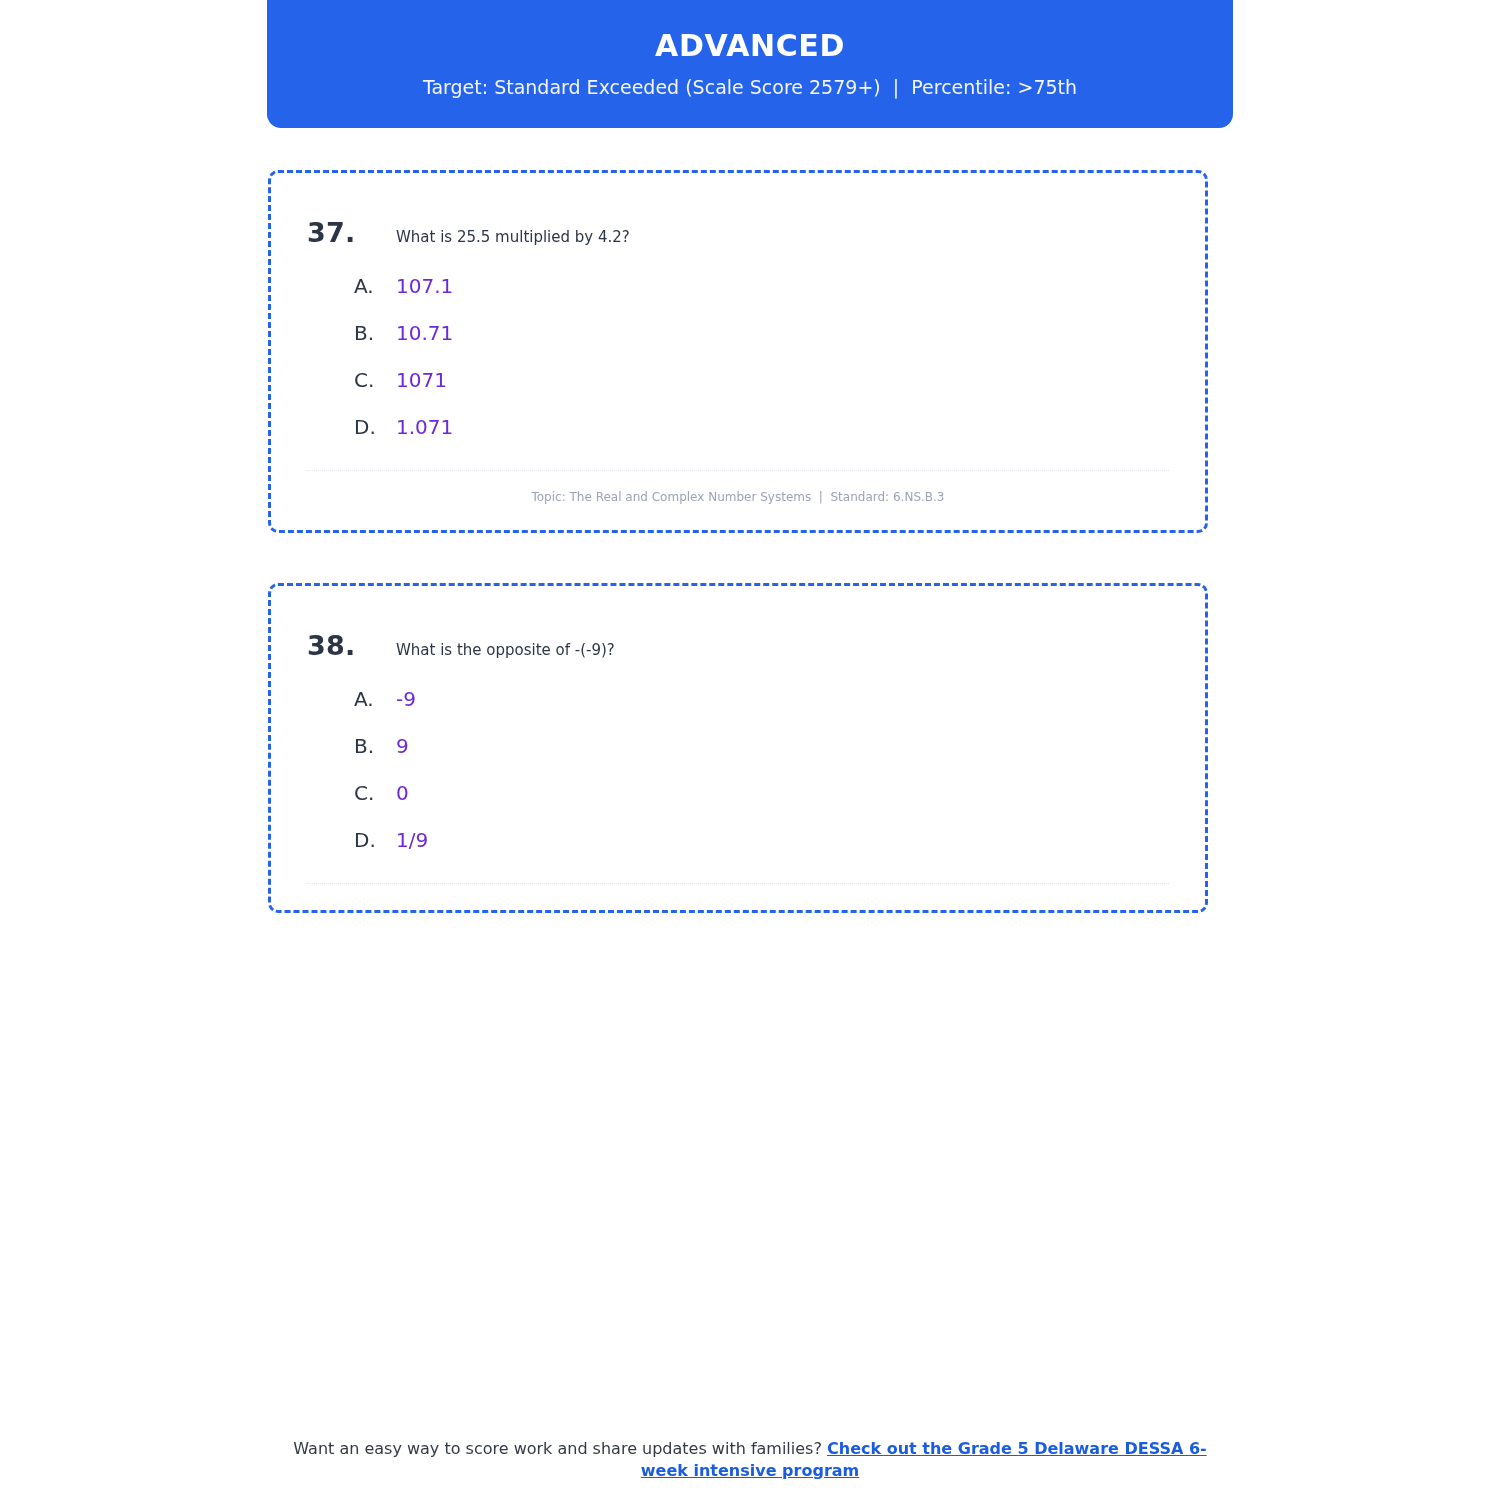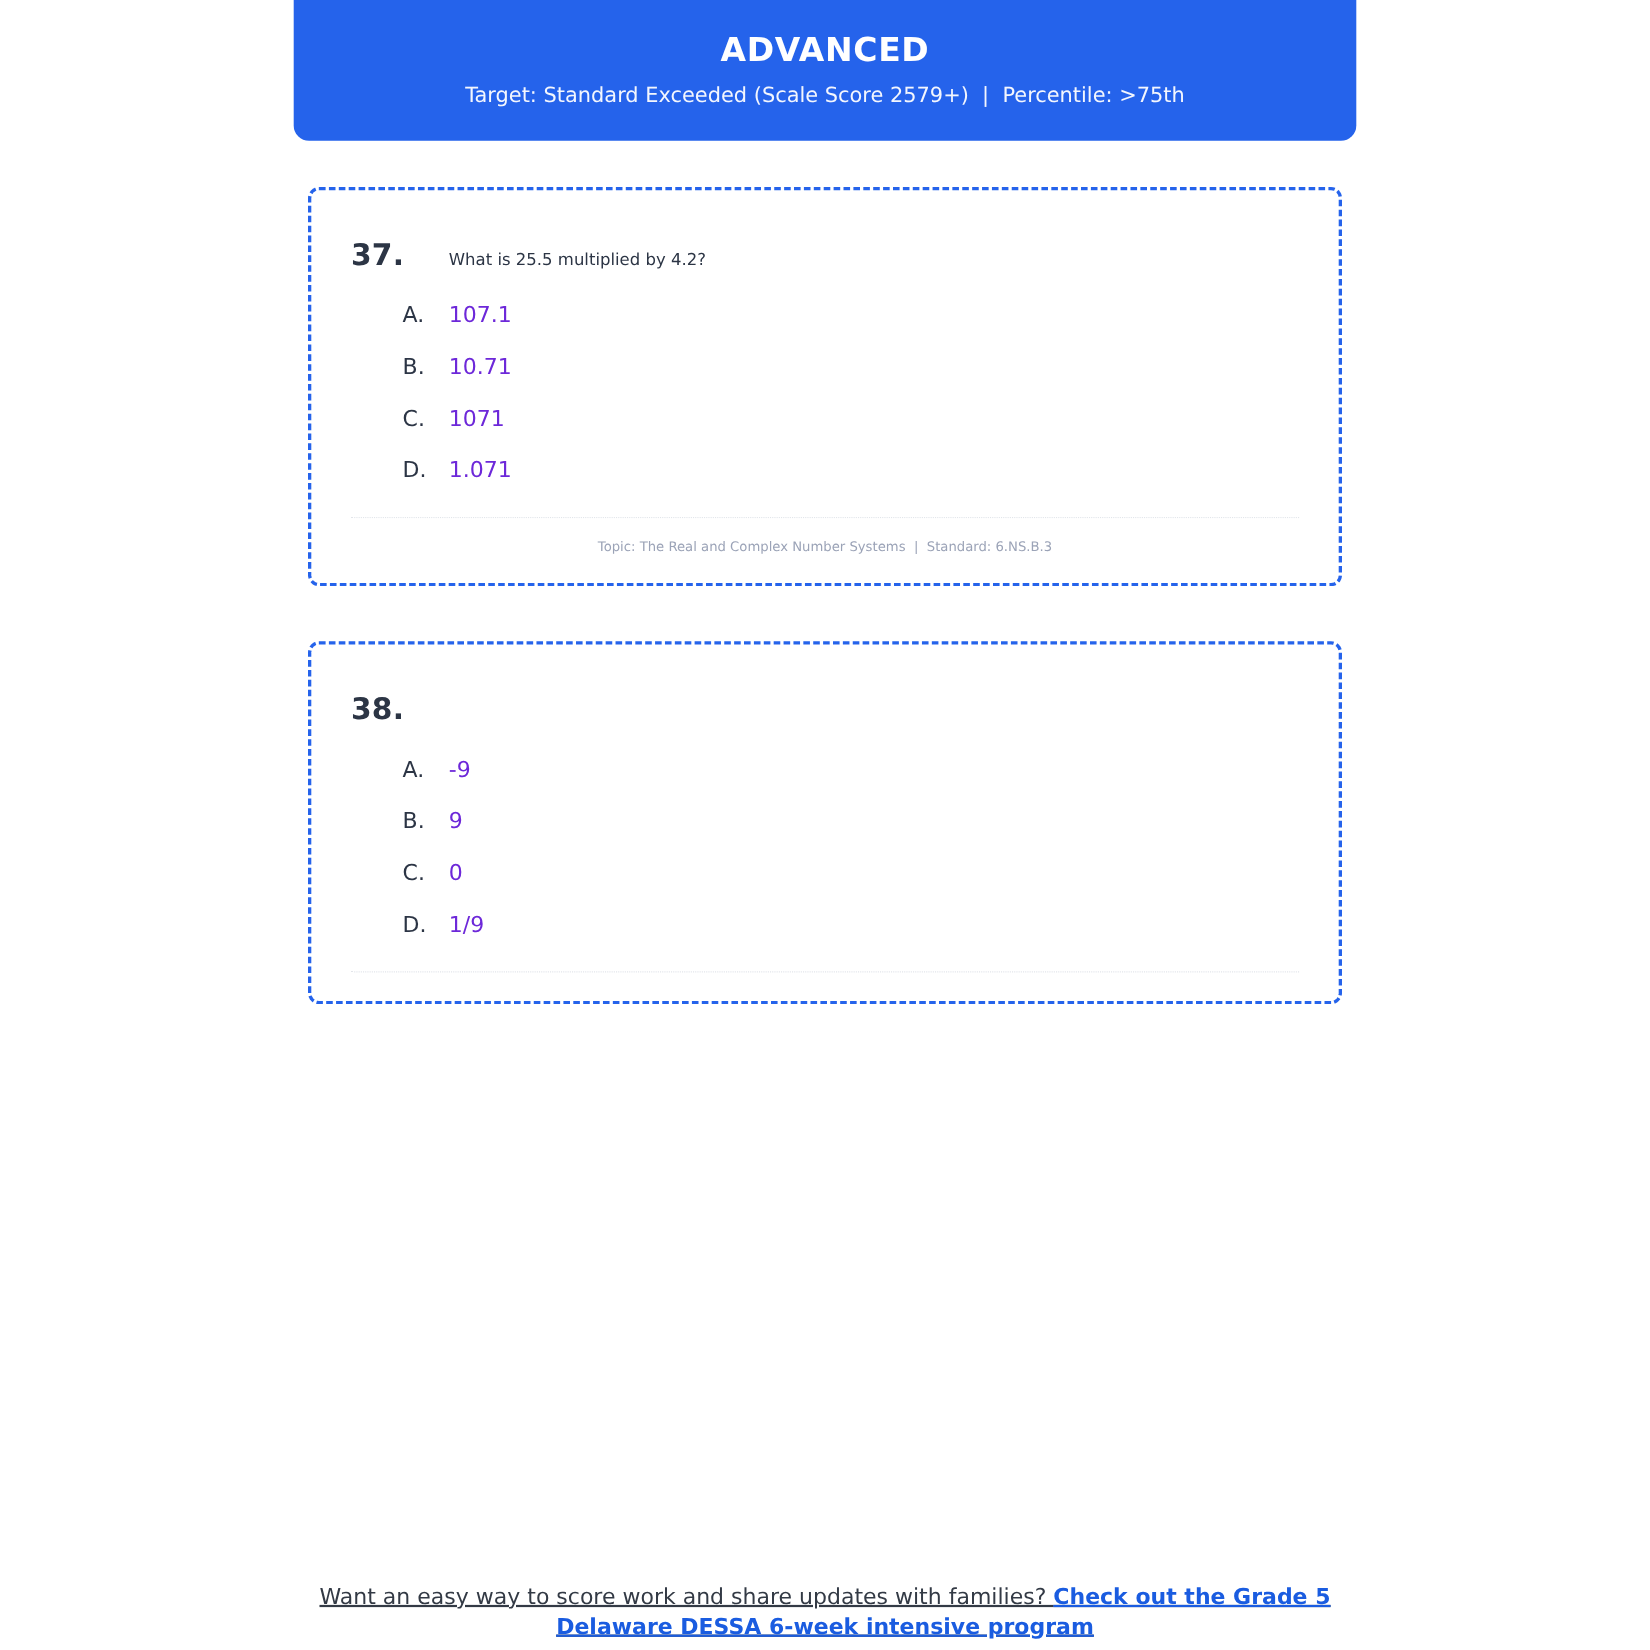--- a/index.html
+++ b/index.html
@@ -53,21 +53,21 @@
     font-size: 19px;
     font-weight: normal;
     color: #f3f6fe;
     line-height: 1.2;
     white-space: pre;
   }
 
   
   .cards {
     position: absolute;
-    left: 280px;
+    left: 268px;
     top: 170px;
     width: 940px;
   }
 
   .qcard {
     border: 3px dashed #2563eb;
     border-radius: 10px;
     background: #ffffff;
     padding: 44px 36px 26px 36px;
     margin-bottom: 50px;
@@ -138,25 +138,24 @@
     white-space: pre;
   }
 
   
   .footer {
     position: absolute;
     left: 0;
     top: 1438px;
     width: 1500px;
     text-align: center;
-    font-size: 20px;
+    font-size: 16px;
     color: #333a45;
     line-height: 1.35;
     padding: 0 270px;
-    text-decoration: underline;
   }
 
   .footer-text { display: inline; }
 
   .footer-link {
     display: inline;
     color: #1a5ce0;
     font-weight: bold;
     text-decoration: underline;
     cursor: pointer;
@@ -197,20 +196,21 @@
           <span class="opt-text">1.071</span>
         </div>
       </div>
       <div class="qdivider"></div>
       <div class="qmeta">Topic: The Real and Complex Number Systems  |  Standard: 6.NS.B.3</div>
     </div>
 
     <div class="qcard">
       <div class="qhead">
         <div class="qnum">38.</div>
+        <div class="qtext">What is the opposite of -(-9)?</div>
       </div>
       <div class="options">
         <div class="opt">
           <span class="opt-letter">A.</span>
           <span class="opt-text">-9</span>
         </div>
         <div class="opt">
           <span class="opt-letter">B.</span>
           <span class="opt-text">9</span>
         </div>

